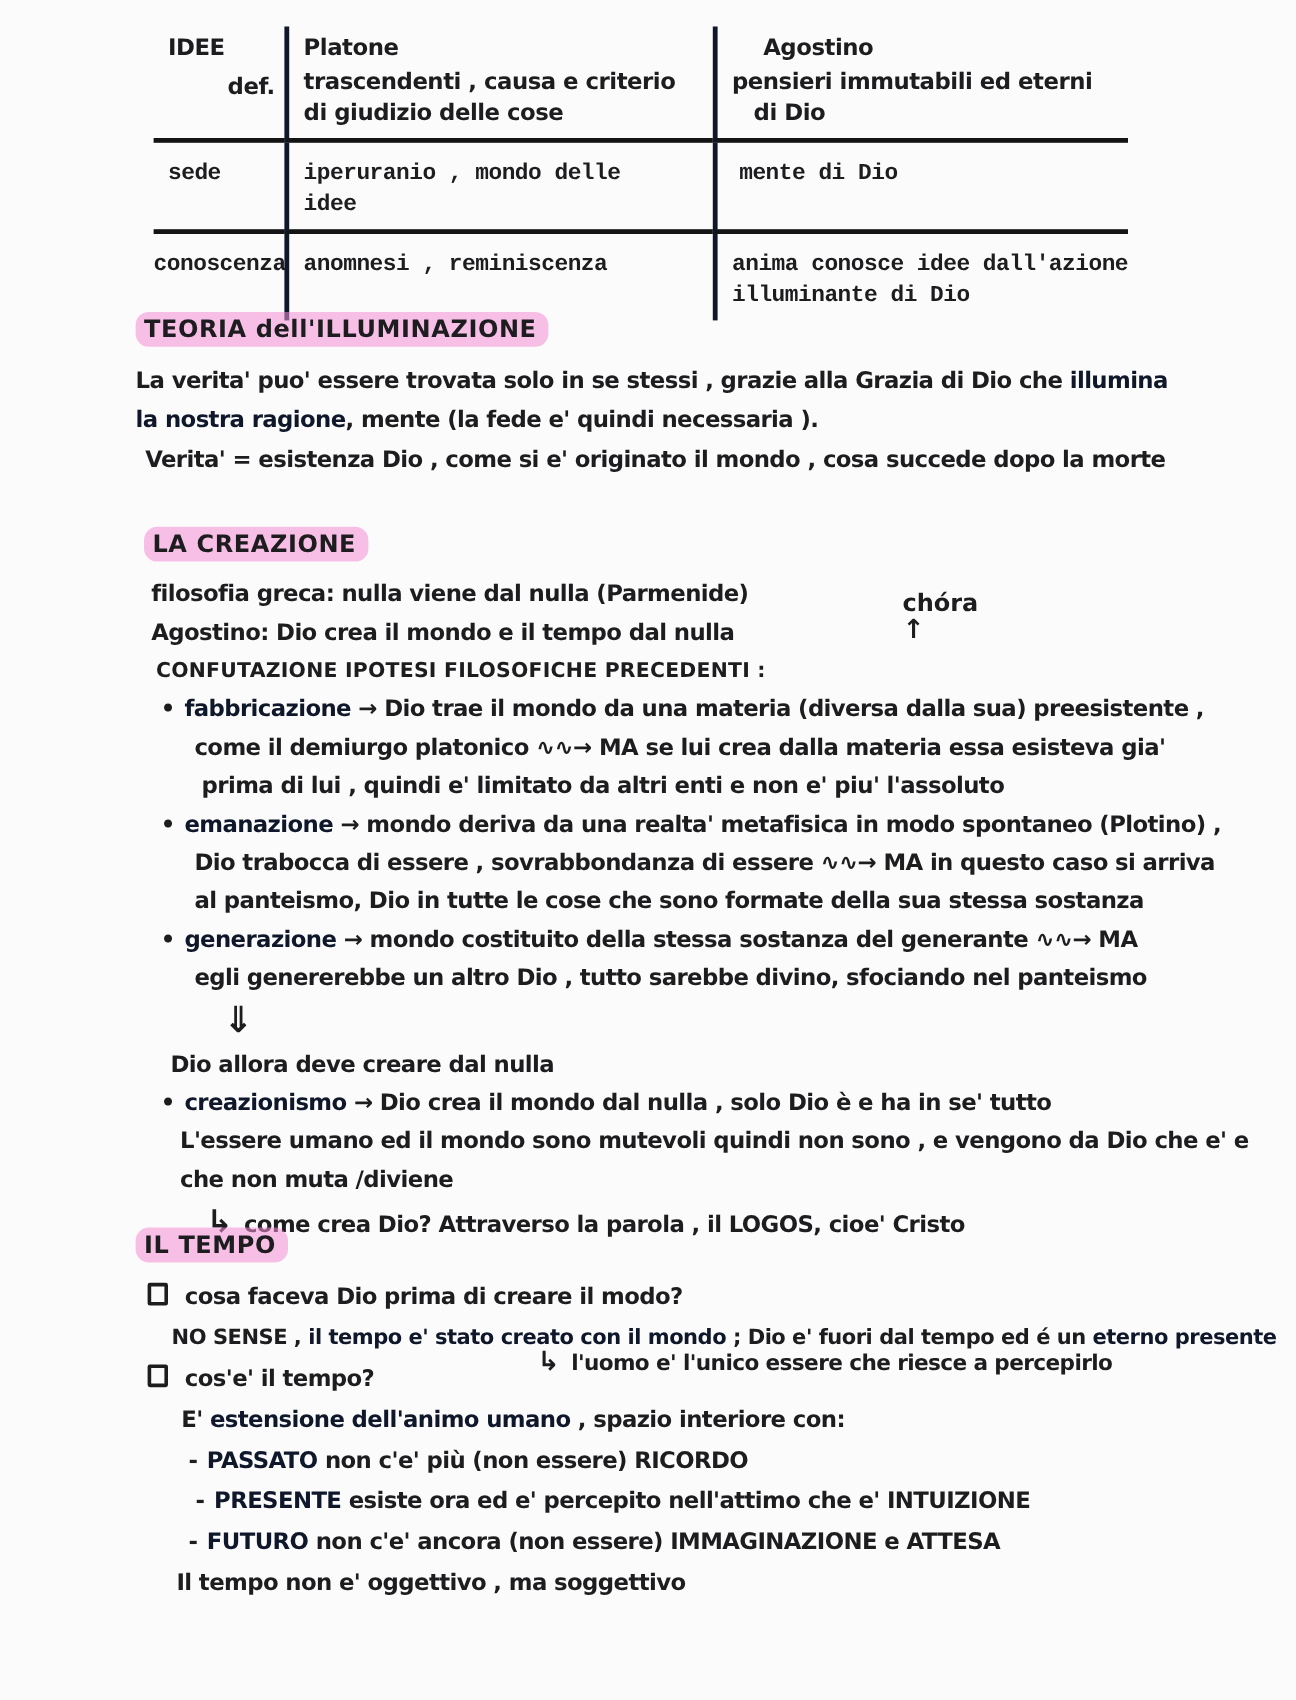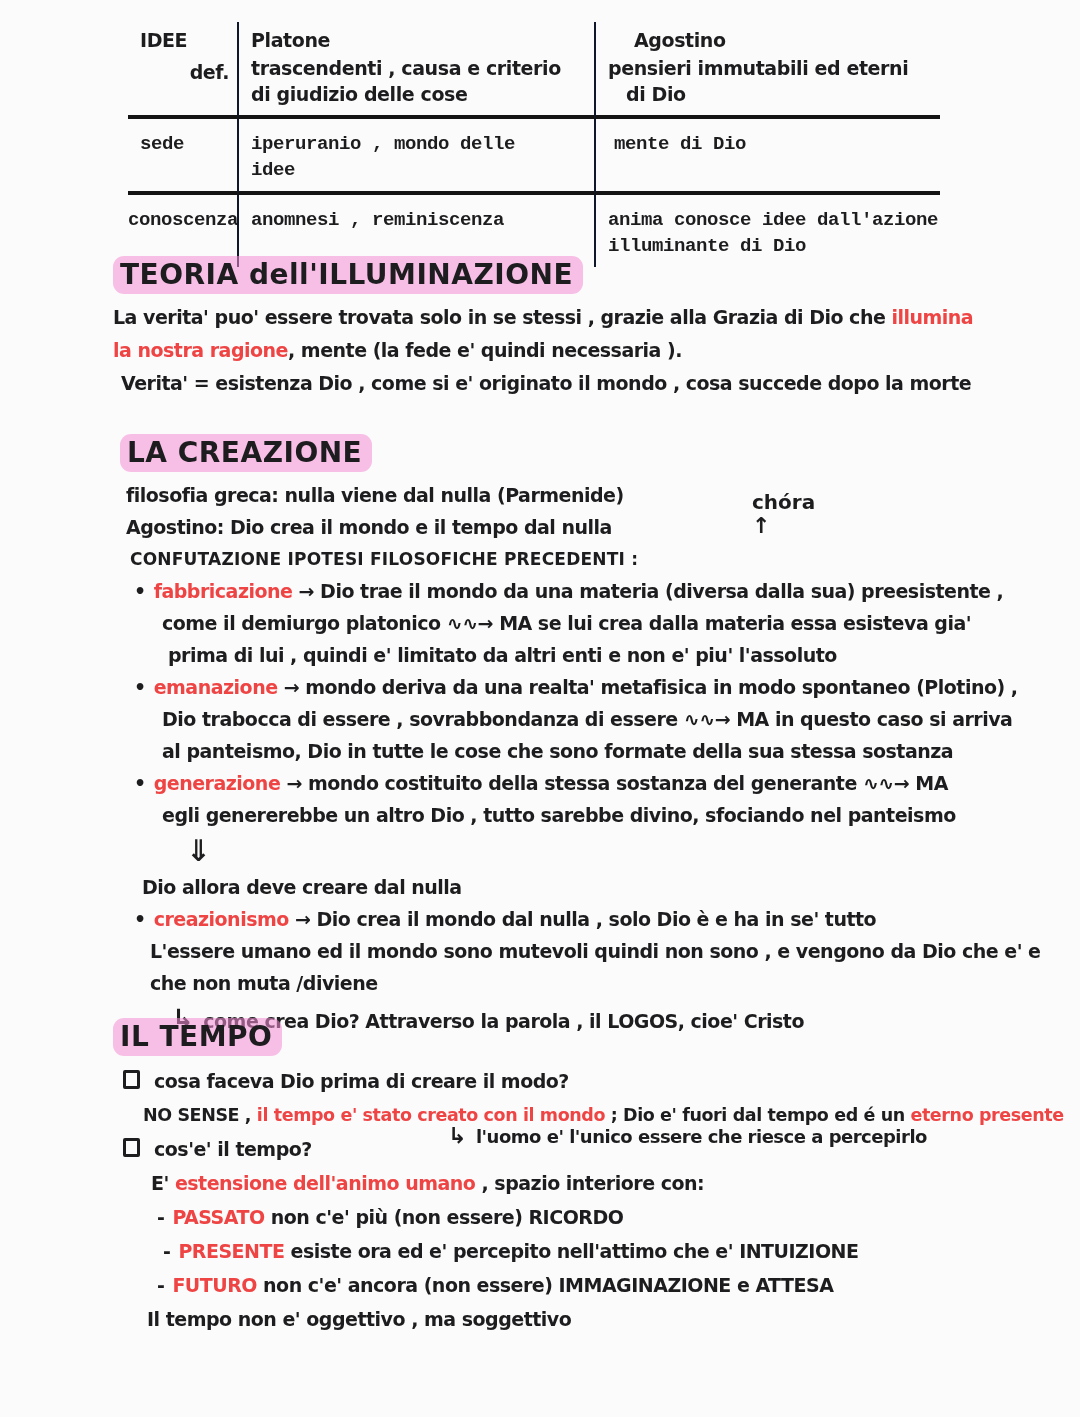--- a/index.html
+++ b/index.html
@@ -2,34 +2,34 @@
 <html><head>
 <meta charset="utf-8">
 <style>
   html,body{margin:0;padding:0;}
   body{
     width:1080px;height:1417px;background:#fcfbfb;
     font-family:"DejaVu Sans", sans-serif;
     color:#1d1d1f;font-weight:bold;
   }
   .page{position:relative;width:1080px;height:1417px;overflow:hidden;}
-  .pink{color:#ef4444;text-align:center;}
+  .pink{color:#0f172a;text-align:center;}
   .hl{background:rgba(244,142,213,0.55);border-radius:11px;padding:2px 10px 3px 7px;}
-  .sec-title{font-size:28px;letter-spacing:0.5px;margin-bottom:10px;}
+  .sec-title{font-size:20px;letter-spacing:0.5px;margin-bottom:10px;}
   .ln{white-space:nowrap;}
 
   
   .tbl{
     position:absolute;left:128px;top:22px;width:812px;
     display:grid;grid-template-columns:109px 357px 346px;
     grid-template-rows:97px 76px auto;
     font-size:19px;line-height:26px;letter-spacing:-0.4px;
   }
   .c{padding:5px 8px 8px 12px;white-space:nowrap;}
-  .bl{border-left:2px solid #0f172a;}
+  .bl{border-left:4px solid #0f172a;}
   .bb{border-bottom:4px solid #141414;}
   .c .ch{margin-bottom:2px;}
   .ind{padding-left:26px;}
   .ind2{padding-left:18px;}
   .rl{margin-top:6px;text-align:right;}
   .lbl-pad{padding-top:12px;font-family:Liberation Mono, monospace;}
 
   
   .sec{position:absolute;font-size:19px;line-height:33px;letter-spacing:-0.5px;}
   #teoria{left:113px;top:258px;width:960px;}

